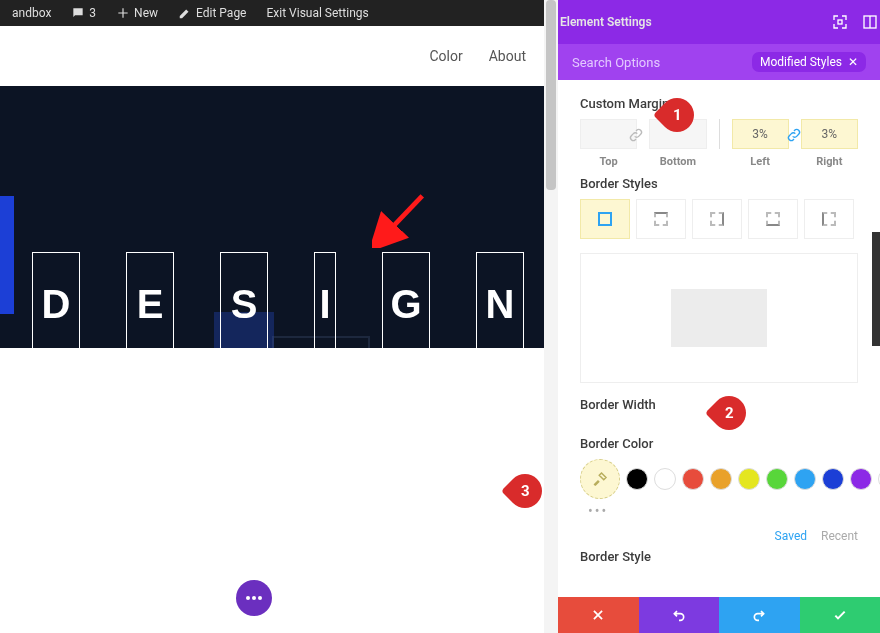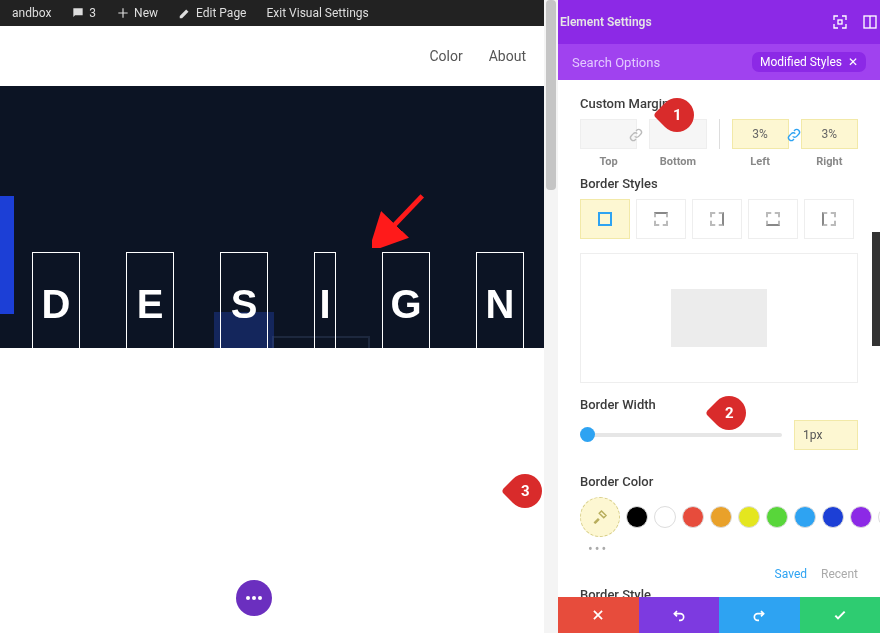--- a/index.html
+++ b/index.html
@@ -228,26 +228,20 @@
       <div class="bstyle">
           <div class="sq dash" style="border-left-color:#888;border-left-style:solid"></div>
         </div>
     </div>
 
     <div class="preview">
         <div class="ph"></div>
       </div>
 
     <div class="label" style="margin-top:14px">Border Width</div>
-    <div class="slider-row">
-      <div class="slider">
-          <div class="dot"></div>
-        </div>
-      <div class="slider-val">1px</div>
-    </div>
 
     <div class="label" style="margin-top:24px">Border Color</div>
     <div class="swatches">
       <div class="swatch picker">
         <svg width="18" height="18" viewBox="0 0 24 24" fill="none" stroke="currentColor" stroke-width="2">
             <path d="M4 20l6-6m4-10l6 6-3 3-6-6zM10 14l-5 5 1 1 5-5"></path>
           </svg>
       </div>
       <div class="swatch" style="background:#000"></div>
       <div class="swatch" style="background:#fff"></div>

